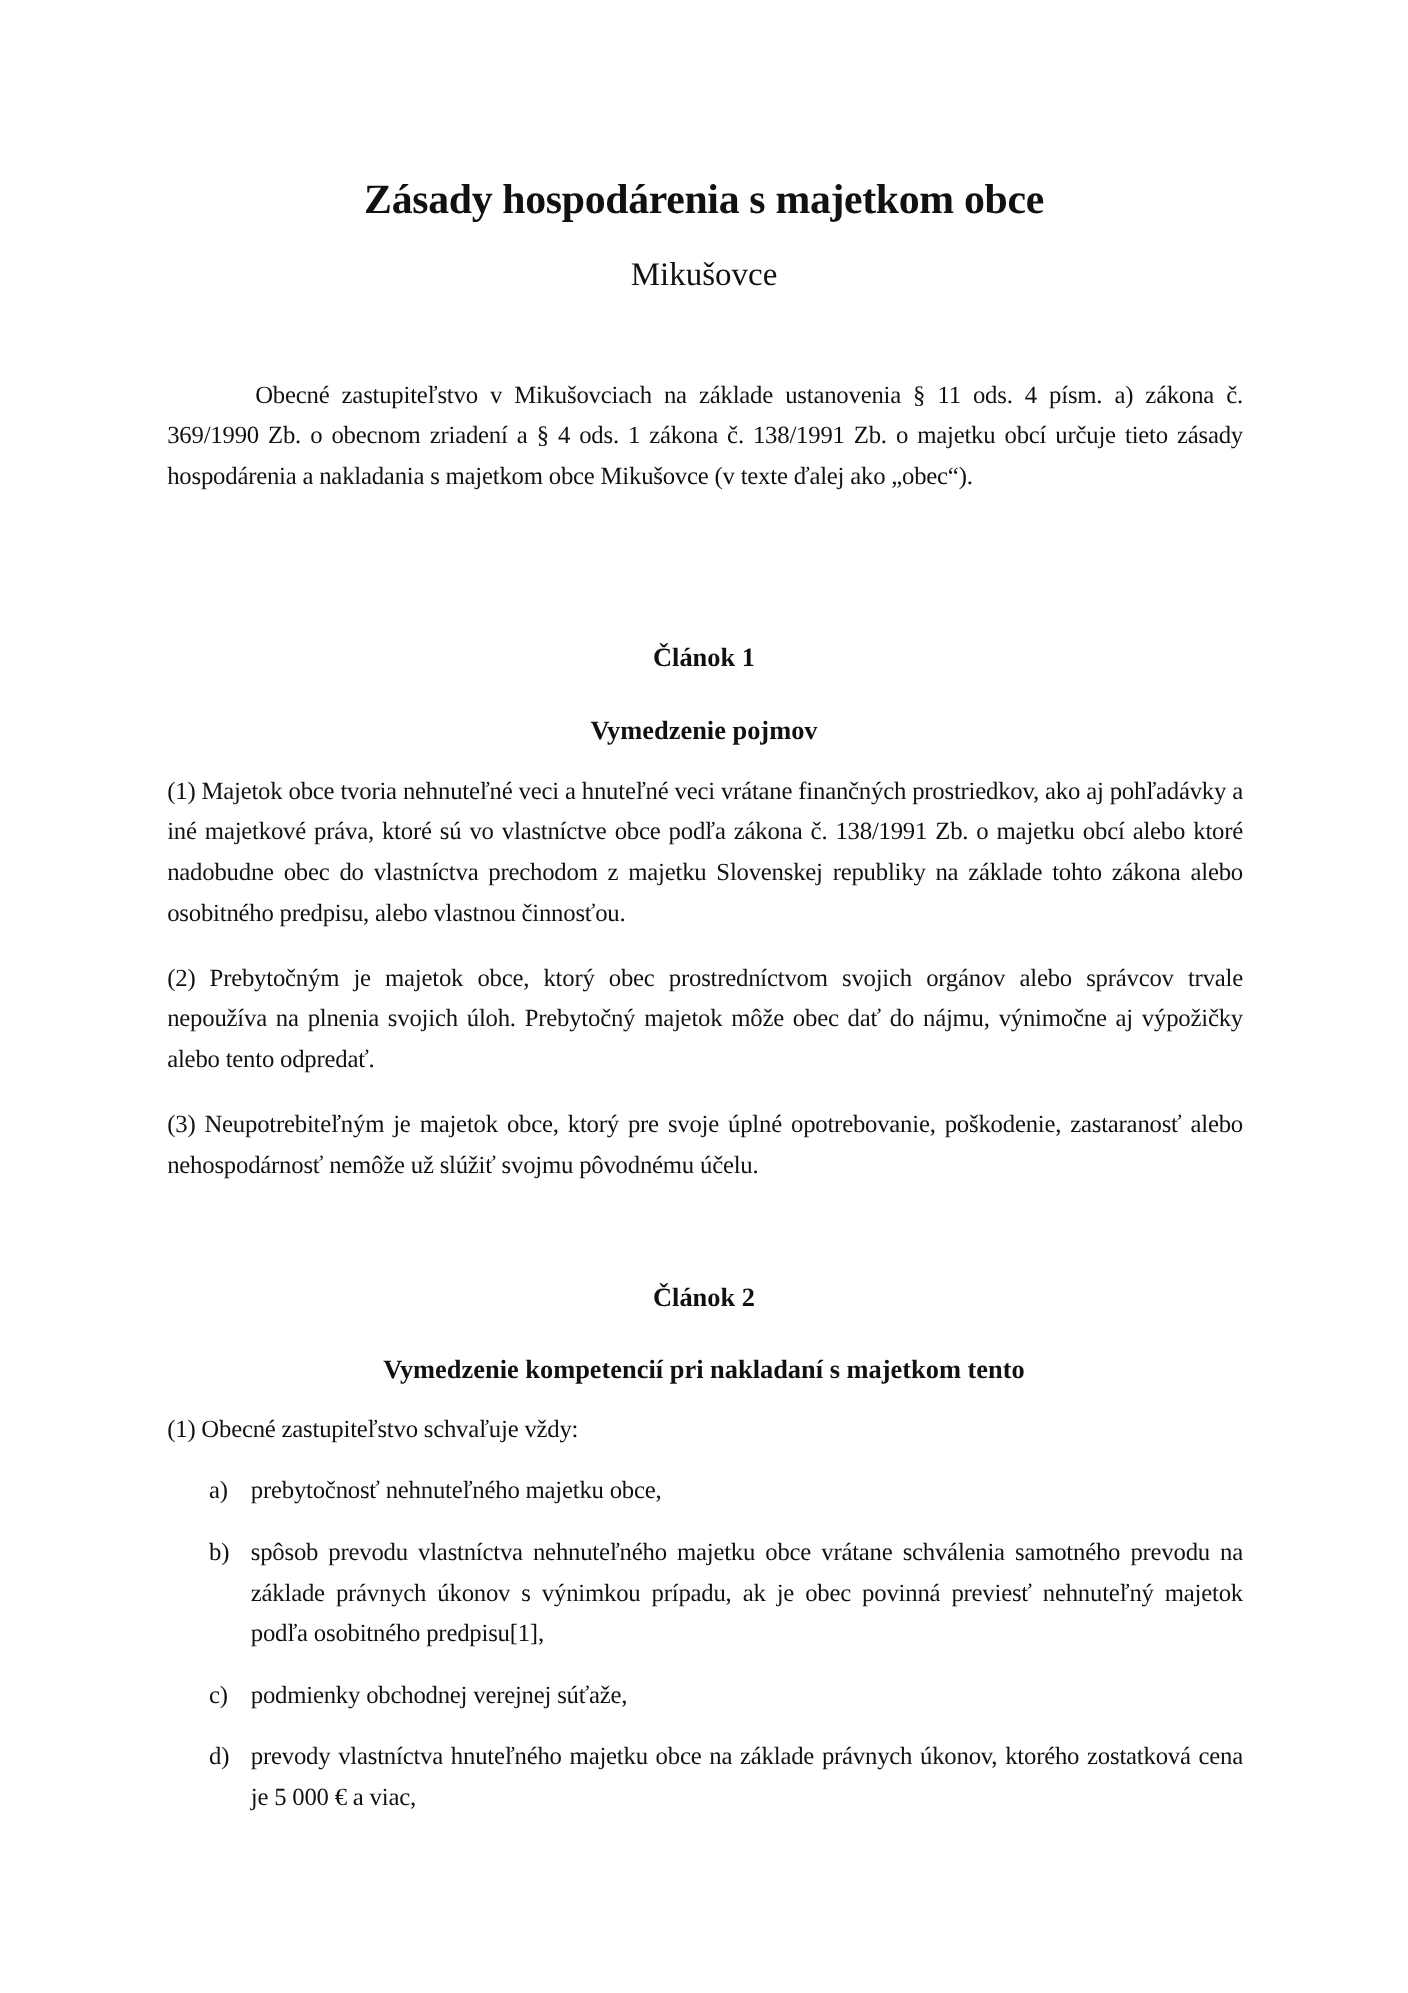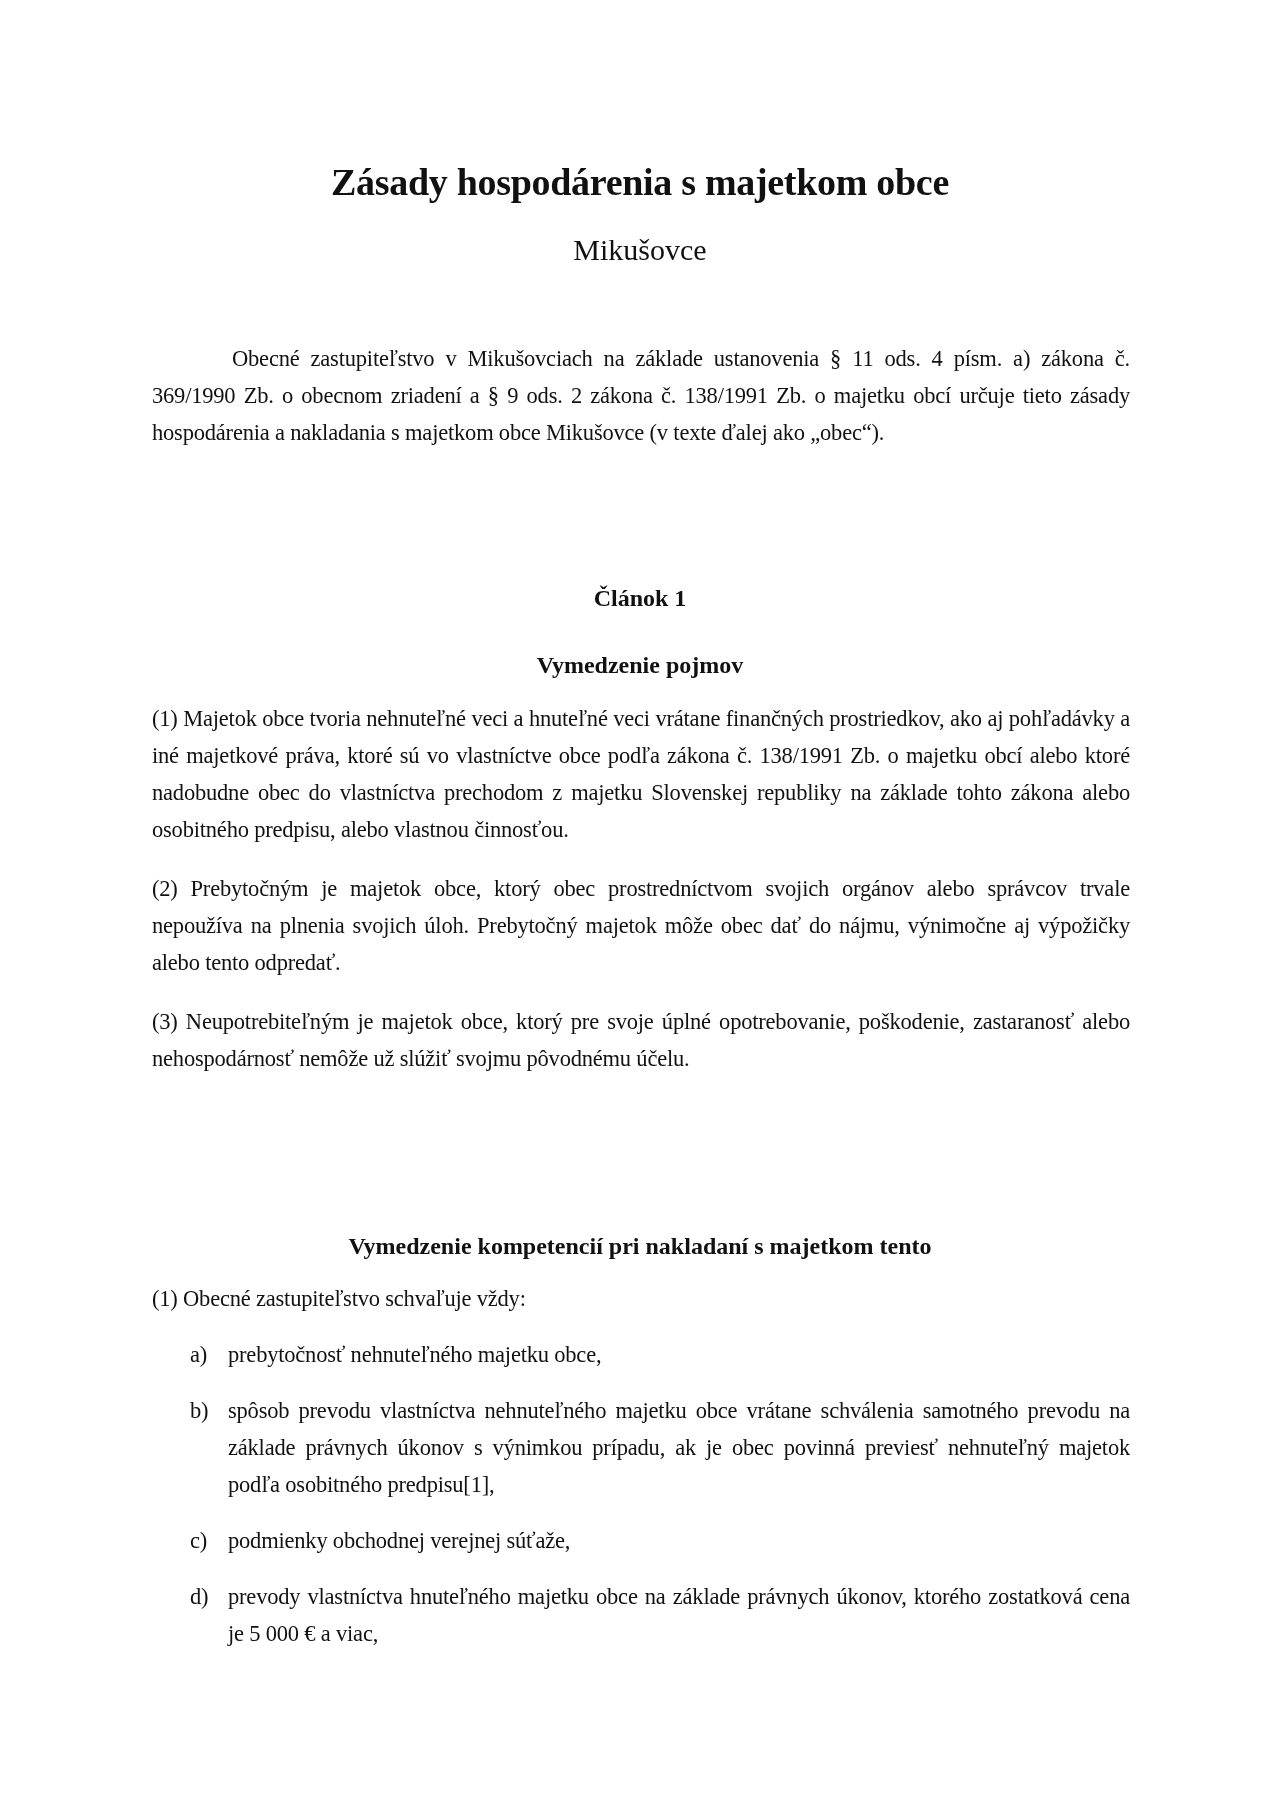--- a/index.html
+++ b/index.html
@@ -39,29 +39,30 @@
   .item .text { display: block; margin-left: 38px; }
 </style>
 </head>
 <body>
 
 <div class="page">
 
   <div class="title">Zásady hospodárenia s majetkom obce</div>
   <div class="subtitle">Mikušovce</div>
 
-  <p class="para indent" style="top:340px; margin:0;">Obecné zastupiteľstvo v Mikušovciach na základe ustanovenia § 11 ods. 4 písm. a) zákona č. 369/1990 Zb. o obecnom zriadení a § 9 ods. 2 zákona č. 138/1991 Zb. o majetku obcí určuje tieto zásady hospodárenia a nakladania s majetkom obce Mikušovce (v texte ďalej ako „obec“).</p>
+  <p class="para indent" style="top:340px; margin:0;">Obecné zastupiteľstvo v Mikušovciach na základe ustanovenia § 11 ods. 4 písm. a) zákona č. 369/1990 Zb. o obecnom zriadení a § 4 ods. 1 zákona č. 138/1991 Zb. o majetku obcí určuje tieto zásady hospodárenia a nakladania s majetkom obce Mikušovce (v texte ďalej ako „obec“).</p>
 
   <div class="heading" style="top:578px;">Článok 1</div>
   <div class="heading" style="top:645px;">Vymedzenie pojmov</div>
 
   <p class="para" style="top:700px; margin:0;">(1) Majetok obce tvoria nehnuteľné veci a hnuteľné veci vrátane finančných prostriedkov, ako aj pohľadávky a iné majetkové práva, ktoré sú vo vlastníctve obce podľa zákona č. 138/1991 Zb. o majetku obcí alebo ktoré nadobudne obec do vlastníctva prechodom z majetku Slovenskej republiky na základe tohto zákona alebo osobitného predpisu, alebo vlastnou činnosťou.</p>
   <p class="para" style="top:870px; margin:0;font-family:Liberation Serif, serif;">(2) Prebytočným je majetok obce, ktorý obec prostredníctvom svojich orgánov alebo správcov trvale nepoužíva na plnenia svojich úloh. Prebytočný majetok môže obec dať do nájmu, výnimočne aj výpožičky alebo tento odpredať.</p>
   <p class="para" style="top:1003px; margin:0;">(3) Neupotrebiteľným je majetok obce, ktorý pre svoje úplné opotrebovanie, poškodenie, zastaranosť alebo nehospodárnosť nemôže už slúžiť svojmu pôvodnému účelu.</p>
 
+  <div class="heading" style="top:1160px;">Článok 2</div>
   <div class="heading" style="top:1226px;">Vymedzenie kompetencií pri nakladaní s majetkom tento</div>
 
   <p class="para" style="top:1280px; margin:0;">(1) Obecné zastupiteľstvo schvaľuje vždy:</p>
 
   <div class="item" style="top:1336px;">
     <span class="marker">a)</span>
     <span class="text">prebytočnosť nehnuteľného majetku obce,</span>
   </div>
   <div class="item" style="top:1392px;">
     <span class="marker">b)</span>

